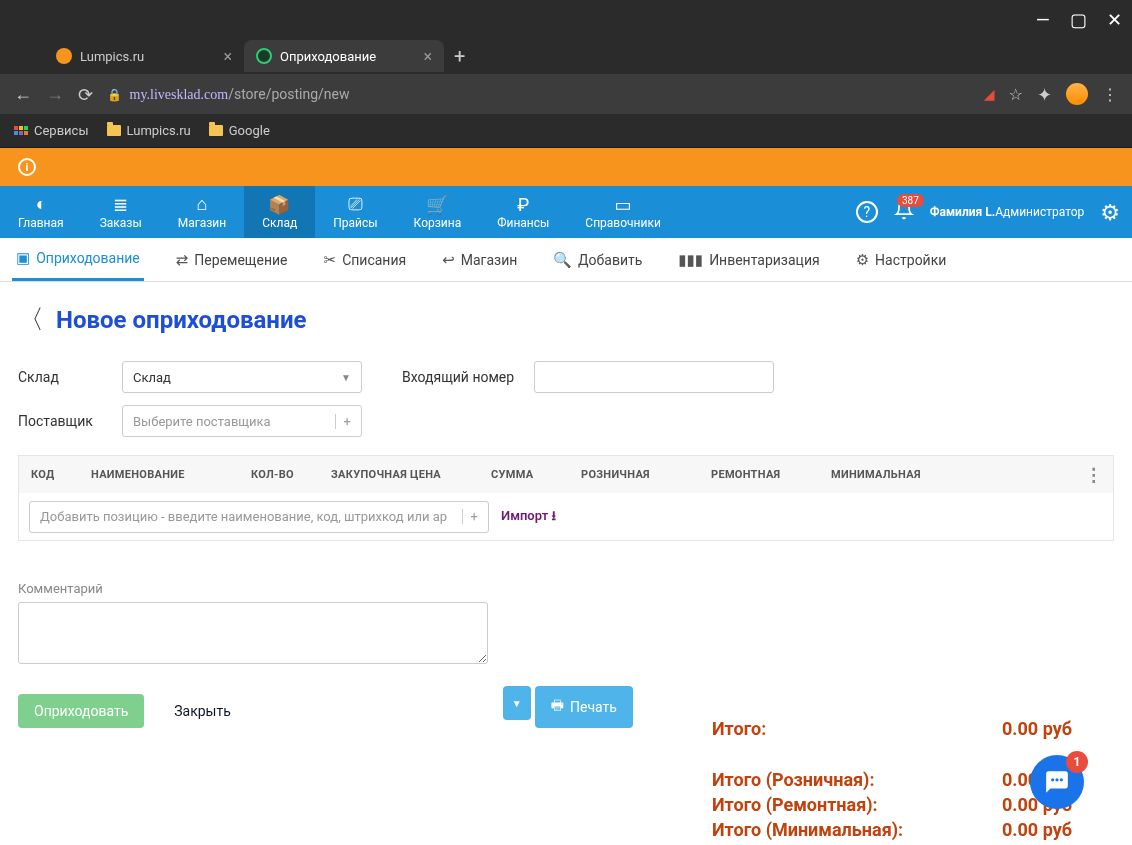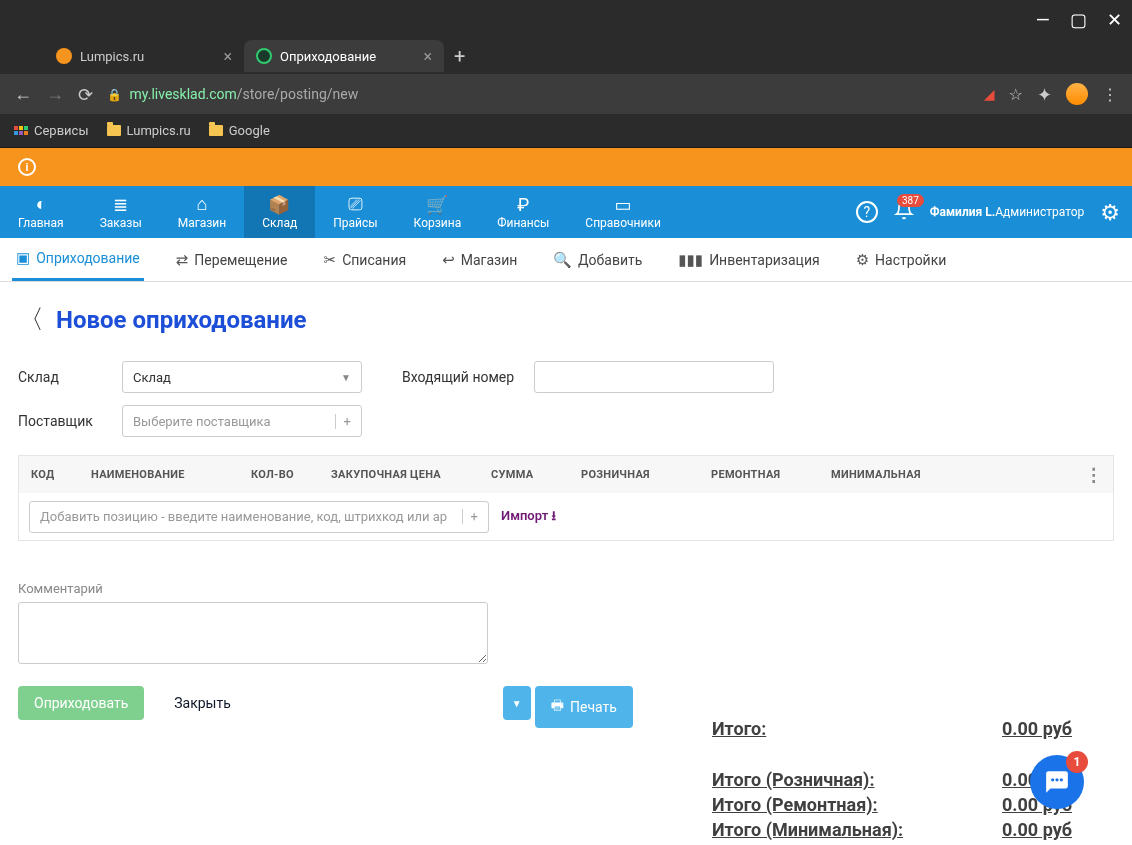--- a/index.html
+++ b/index.html
@@ -10,21 +10,21 @@
 .tabs { background: #2b2b2b; display: flex; align-items: center; height: 36px; padding-left: 44px; }
 .tab { display: flex; align-items: center; padding: 0 12px; height: 32px; color: #ccc; font-size: 13px; border-radius: 8px 8px 0 0; min-width: 200px; max-width: 220px; position: relative; }
 .tab.active { background: #3c3c3c; color: #fff; }
 .tab-icon { width: 16px; height: 16px; border-radius: 50%; margin-right: 8px; flex-shrink: 0; }
 .tab-close { margin-left: auto; color: #999; font-size: 16px; }
 .newtab { color: #ccc; font-size: 20px; padding: 0 10px; }
 .addrbar { background: #3c3c3c; height: 40px; display: flex; align-items: center; padding: 0 14px; gap: 14px; color: #ccc; }
 .addrbar .nav-icon { font-size: 18px; color: #ccc; }
 .addrbar .url { flex: 1; font-size: 14px; color: #aaa; }
 .addrbar .lock { color: #ccc; margin-right: 4px; font-size: 12px; }
-.addrbar .domain { color: #86efac; }
+.addrbar .domain { color: #c4b5fd; font-family: Liberation Serif, serif; }
 .addrbar .right-icons { display: flex; align-items: center; gap: 14px; }
 .orange-circle { width: 22px; height: 22px; border-radius: 50%; background: linear-gradient(180deg, #ffb347, #ff8c00); }
 .bookmarks { background: #2b2b2b; height: 34px; display: flex; align-items: center; padding: 0 14px; gap: 18px; color: #ccc; font-size: 13px; border-bottom: 1px solid #1a1a1a; }
 .bm-item { display: flex; align-items: center; gap: 6px; }
 .bm-grid { display: grid; grid-template-columns: repeat(3, 4px); grid-auto-rows: 4px; gap: 1px; }
 .bm-grid span { background: #e74c3c; }
 .bm-grid span:nth-child(2){background:#f1c40f;} .bm-grid span:nth-child(3){background:#2ecc71;}
 .bm-grid span:nth-child(4){background:#3498db;} .bm-grid span:nth-child(5){background:#9b59b6;} .bm-grid span:nth-child(6){background:#e67e22;}
 .bm-folder { width: 14px; height: 11px; background: #f5c451; border-radius: 1px; position: relative; }
 .bm-folder::before { content: ''; position: absolute; top: -3px; left: 0; width: 6px; height: 3px; background: #f5c451; border-radius: 1px 1px 0 0; }
@@ -64,24 +64,24 @@
 .input { width: 240px; }
 .table-head { display: flex; background: #f7f7f7; font-size: 11px; color: #555; font-weight: bold; height: 38px; align-items: center; letter-spacing: 0.3px; border: 1px solid #e5e5e5; border-bottom: none; margin-top: 18px; }
 .th { padding: 0 12px; }
 .th-more { margin-left: auto; padding: 0 10px; font-size: 18px; color: #888; }
 .table-row { display: flex; align-items: center; border: 1px solid #e5e5e5; border-top: none; height: 48px; padding: 0 10px; gap: 12px; }
 .add-input { flex: 0 0 460px; display: flex; align-items: center; border: 1px solid #ccc; border-radius: 3px; height: 32px; padding: 0 10px; color: #999; font-size: 13px; justify-content: space-between; }
 .import-link { color: #701a75; font-weight: 600; font-size: 13px; }
 .comment-sec { margin-top: 40px; }
 .comment-label { color: #888; font-size: 13px; margin-bottom: 6px; }
 .textarea { width: 470px; height: 62px; border: 1px solid #ccc; border-radius: 3px; resize: both; }
-.totals { position: absolute; right: 60px; top: 570px; font-size: 18px; color: #404040; font-weight: bold; text-decoration: underline; }
+.totals { position: absolute; right: 60px; top: 570px; font-size: 18px; color: #c2410c; font-weight: bold; }
 .totals-row { display: flex; justify-content: space-between; width: 360px; margin-bottom: 4px; }
 .totals .main { margin-bottom: 30px; }
-.actions { display: flex; align-items: flex-start; gap: 14px; margin-top: 18px; }
+.actions { display: flex; align-items: flex-end; gap: 14px; margin-top: 18px; }
 .btn { border: none; border-radius: 4px; padding: 9px 16px; font-size: 14px; cursor: pointer; color: #fff; }
 .btn-green { background: #7fd08f; }
 .btn-link { background: none; color: #0f172a; }
 .btn-blue { background: #4eb4ea; display: flex; align-items: center; gap: 6px; }
 .btn-blue-caret { background: #4eb4ea; width: 28px; height: 34px; border-radius: 4px; margin-left: auto; display: flex; align-items: center; justify-content: center; }
 .action-right { margin-left: 242px; display: flex; gap: 4px; }
 .chat-fab { position: absolute; bottom: 36px; right: 48px; width: 54px; height: 54px; border-radius: 50%; background: #1a73e8; display: flex; align-items: center; justify-content: center; color: #fff; font-size: 24px; }
 .chat-badge { position: absolute; top: -4px; right: -4px; background: #e74c3c; color: #fff; width: 22px; height: 22px; border-radius: 50%; display: flex; align-items: center; justify-content: center; font-size: 12px; font-weight: bold; }
 .container { position: relative; background: #fff; height: 697px; }
 </style>

